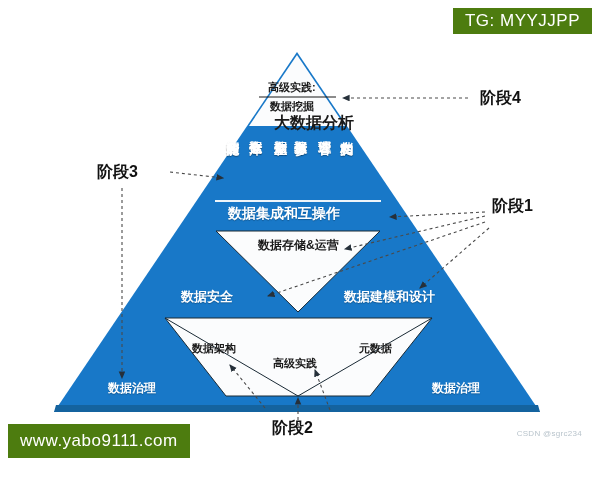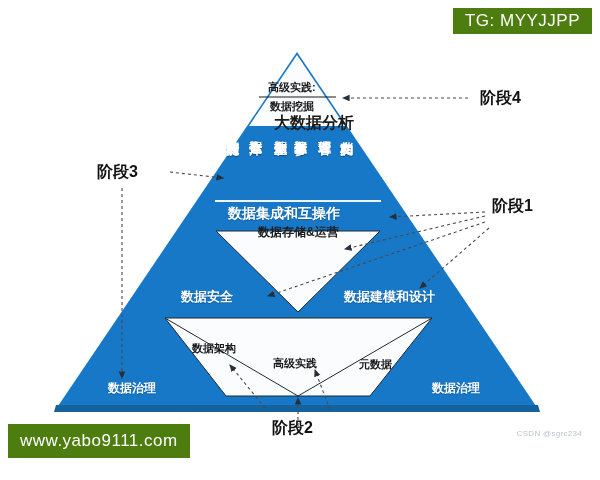--- a/index.html
+++ b/index.html
@@ -101,31 +101,31 @@
 
   <div class="vcol" style="left:226px;top:131px;height:64px;">和商务智能</div>
   <div class="vcol" style="left:249px;top:131px;height:64px;">数据仓库</div>
   <div class="vcol" style="left:274px;top:131px;height:64px;">和主数据</div>
   <div class="vcol" style="left:294px;top:131px;height:64px;">参考数据</div>
   <div class="vcol" style="left:318px;top:131px;height:56px;">容管理</div>
   <div class="vcol" style="left:340px;top:131px;height:64px;">文档和内</div>
 
   <div class="ptxt on-blue" style="left:228px;top:205px;font-size:14px;">数据集成和互操作</div>
 
-  <div class="ptxt on-white" style="left:258px;top:226px;font-size:12px;width:90px;white-space:normal;line-height:1.15;">数据存储&amp;运营</div>
+  <div class="ptxt on-white" style="left:258px;top:239px;font-size:12px;width:90px;white-space:normal;line-height:1.15;">数据存储&amp;运营</div>
 
   <div class="ptxt on-blue" style="left:181px;top:288px;font-size:13px;">数据安全</div>
 
   <div class="ptxt on-blue" style="left:344px;top:288px;font-size:13px;">数据建模和设计</div>
 
   <div class="ptxt on-white" style="left:192px;top:341px;font-size:11px;">数据架构</div>
 
   <div class="ptxt on-white" style="left:273px;top:356px;font-size:11px;">高级实践</div>
 
-  <div class="ptxt on-white" style="left:359px;top:341px;font-size:11px;margin-top:16px;">元数据</div>
+  <div class="ptxt on-white" style="left:359px;top:341px;font-size:11px;">元数据</div>
 
   <div class="ptxt on-blue" style="left:108px;top:380px;font-size:12px;">数据治理</div>
 
   <div class="ptxt on-blue" style="left:432px;top:380px;font-size:12px;">数据治理</div>
 
   <div class="lbl stage-lbl" style="left:480px;top:88px;">阶段4</div>
   <div class="lbl stage-lbl" style="left:97px;top:162px;">阶段3</div>
   <div class="lbl stage-lbl" style="left:492px;top:196px;">阶段1</div>
   <div class="lbl stage-lbl" style="left:272px;top:418px;">阶段2</div>
 

